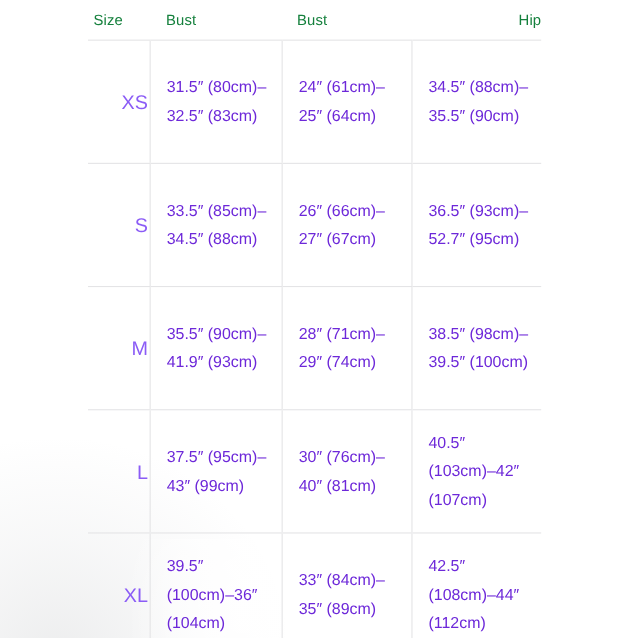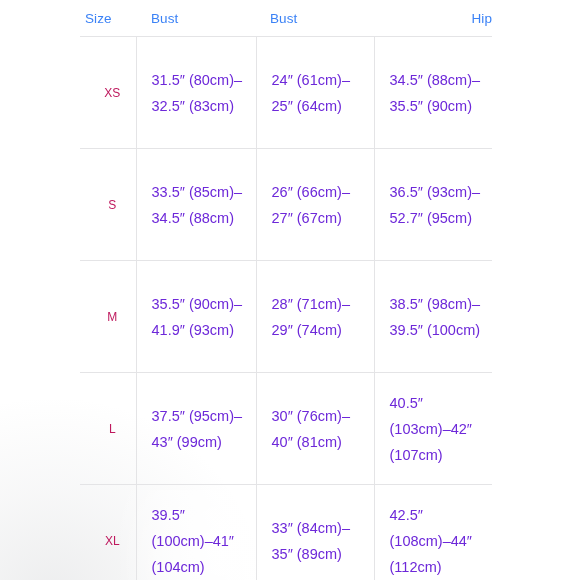--- a/index.html
+++ b/index.html
@@ -67,45 +67,45 @@
   table.chart col.c-waist { width: 118px; }
   table.chart col.c-hip   { width: 118px; }
 
   thead th {
     height: 36px;
     padding: 0 0 0 0;
     text-align: left;
     vertical-align: middle;
     font-weight: normal;
     font-size: 13.5px;
-    color: #3b82f6;
+    color: #15803d;
     letter-spacing: 0.1px;
     border-bottom: 1px solid #e4e4e6;
     background: #ffffff;
   }
   thead th.h-size  { padding-left: 5px; }
   thead th.h-bust  { padding-left: 15px; }
   thead th.h-waist { padding-left: 14px; }
   thead th.h-hip   { padding-left: 14px; text-align: right; }
 
   tbody td {
     height: 109px;
     vertical-align: middle;
     font-size: 14.5px;
     line-height: 26px;
     color: #6d28d9;
     border-bottom: 1px solid #e4e4e6;
     background: transparent;
   }
 
   tbody td.size-cell {
-    text-align: center;
+    text-align: right;
     padding-left: 10px;
-    color: #be185d;
-    font-size: 12px;
+    color: #8b5cf6;
+    font-size: 18px;
   }
 
   tbody td.meas-cell {
     border-left: 1px solid #e4e4e6;
     padding-left: 15px;
     padding-right: 6px;
     word-break: break-word;
   }
 
   tbody tr:last-child td {
@@ -191,21 +191,21 @@
               <span class="meas-text">30″ (76cm)–40″ (81cm)</span>
             </td>
           <td class="meas-cell">
               <span class="meas-text">40.5″ (103cm)–42″ (107cm)</span>
             </td>
         </tr>
 
         <tr>
           <td class="size-cell">XL</td>
           <td class="meas-cell">
-              <span class="meas-text">39.5″ (100cm)–41″ (104cm)</span>
+              <span class="meas-text">39.5″ (100cm)–36″ (104cm)</span>
             </td>
           <td class="meas-cell">
               <span class="meas-text">33″ (84cm)–35″ (89cm)</span>
             </td>
           <td class="meas-cell">
               <span class="meas-text">42.5″ (108cm)–44″ (112cm)</span>
             </td>
         </tr>
 
       </tbody>

